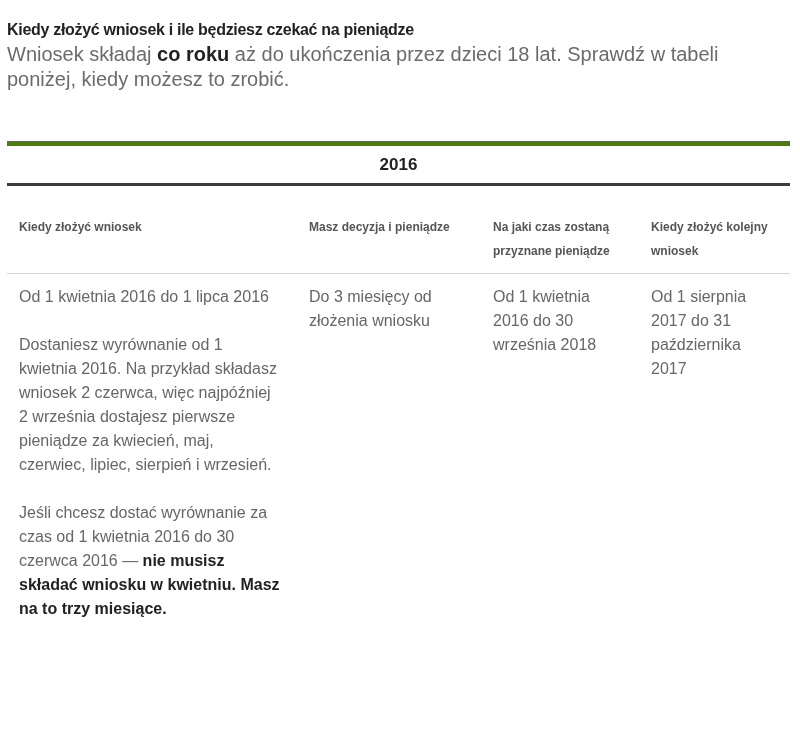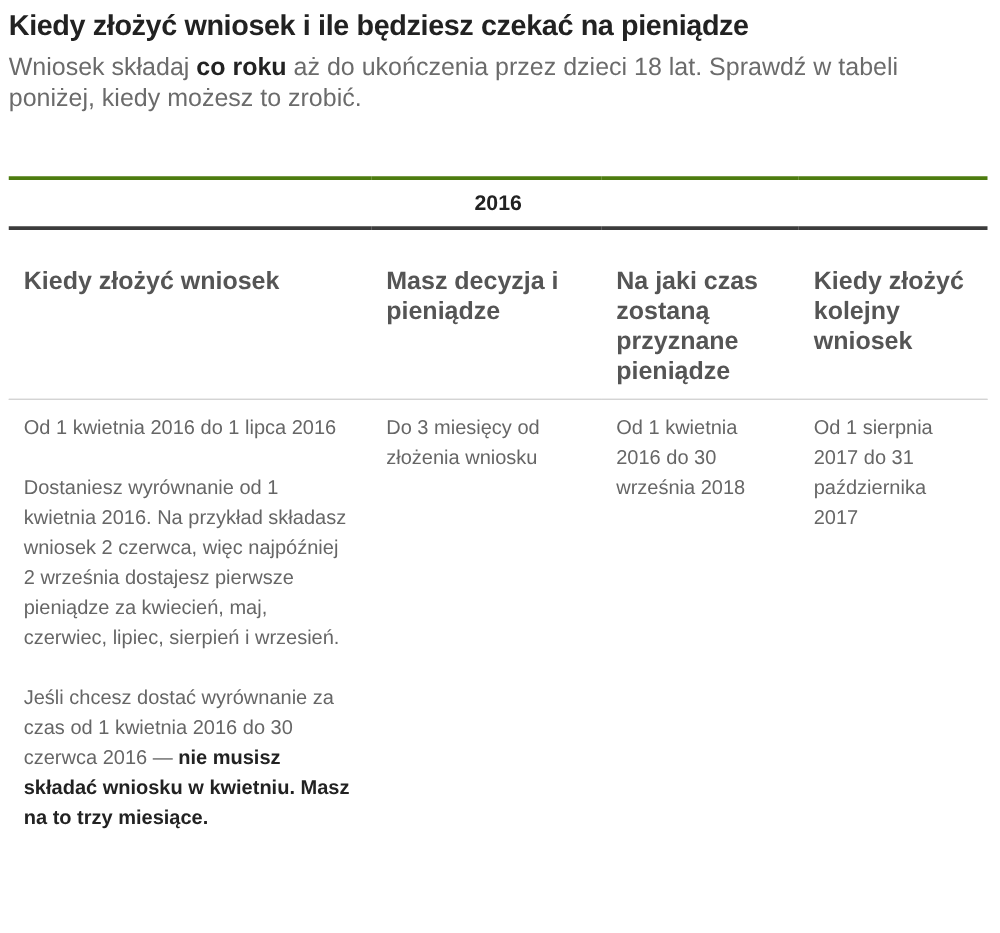--- a/index.html
+++ b/index.html
@@ -3,43 +3,43 @@
 <meta charset="utf-8">
 <style>
   html, body { margin: 0; padding: 0; background: #ffffff; }
   body {
     width: 800px; height: 746px; overflow: hidden;
     font-family: "Liberation Sans", "DejaVu Sans", sans-serif;
     color: #666666;
     position: relative;
   }
   .title {
-    position: absolute; left: 7px; top: 4px;
-    font-size: 23px; font-weight: bold; color: #222222;
+    position: absolute; left: 7px; top: 14px;
+    font-size: 16px; font-weight: bold; color: #222222;
     letter-spacing: -0.3px; margin: 0;
     line-height: 32px;
   }
   .intro {
     position: absolute; left: 7px; top: 42px; width: 770px;
     font-size: 20px; line-height: 25px; color: #6b6b6b; margin: 0;
   }
   .intro b { color: #222222; }
   table {
     position: absolute; left: 7px; top: 141px; width: 783px;
     border-collapse: collapse; table-layout: fixed;
   }
   .caption-row td {
-    border-top: 3px solid #4d7c0f;
+    border-top: 5px solid #4d7c0f;
     border-bottom: 3px solid #3c3c3c;
     text-align: center; font-weight: bold; color: #222222;
     font-size: 17px; height: 37px; padding: 0;
   }
   th {
     text-align: left; vertical-align: top; font-weight: bold;
-    color: #555555; font-size: 20px; line-height: 24px;
+    color: #555555; font-size: 12px; line-height: 24px;
     padding: 29px 12px 10px 12px;
     border-bottom: 1px solid #d4d4d4;
   }
   td.cell {
     vertical-align: top; font-size: 16px; line-height: 24px;
     color: #666666; padding: 11px 12px 0 12px;
   }
   td.cell p { margin: 0 4px 24px 0; }
   td.cell b { color: #222222; }
   col.c1 { width: 290px; }

